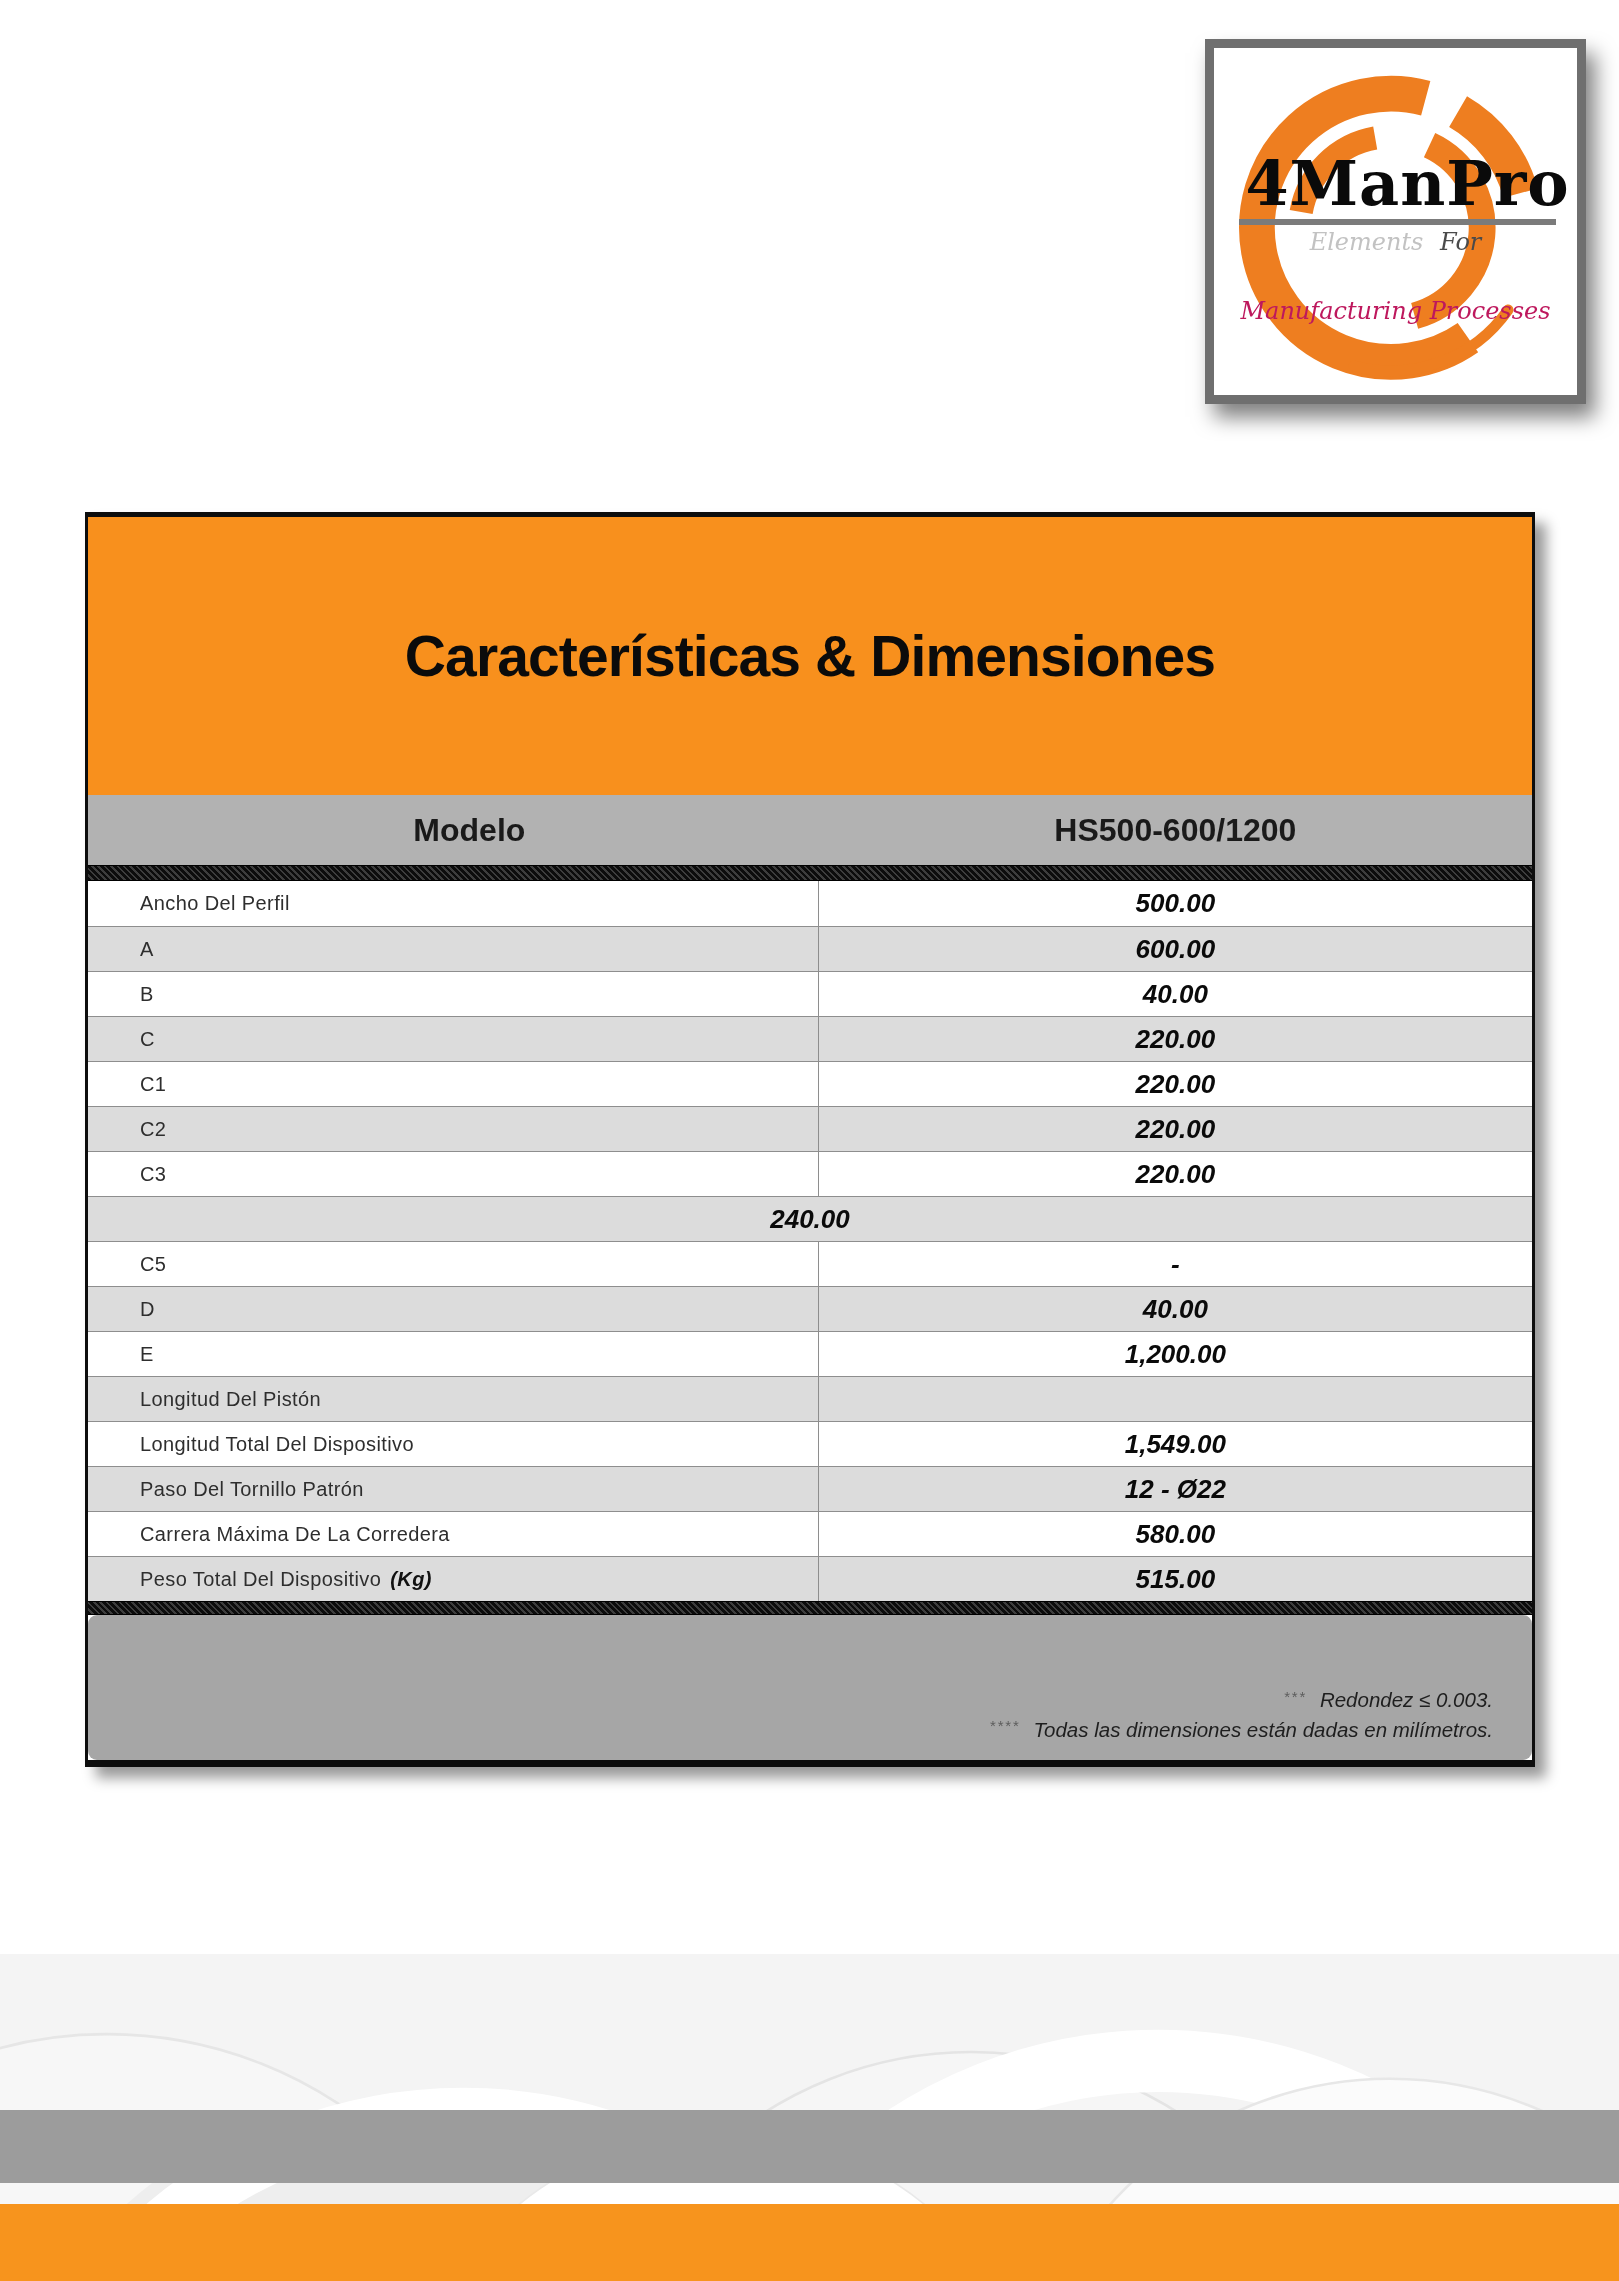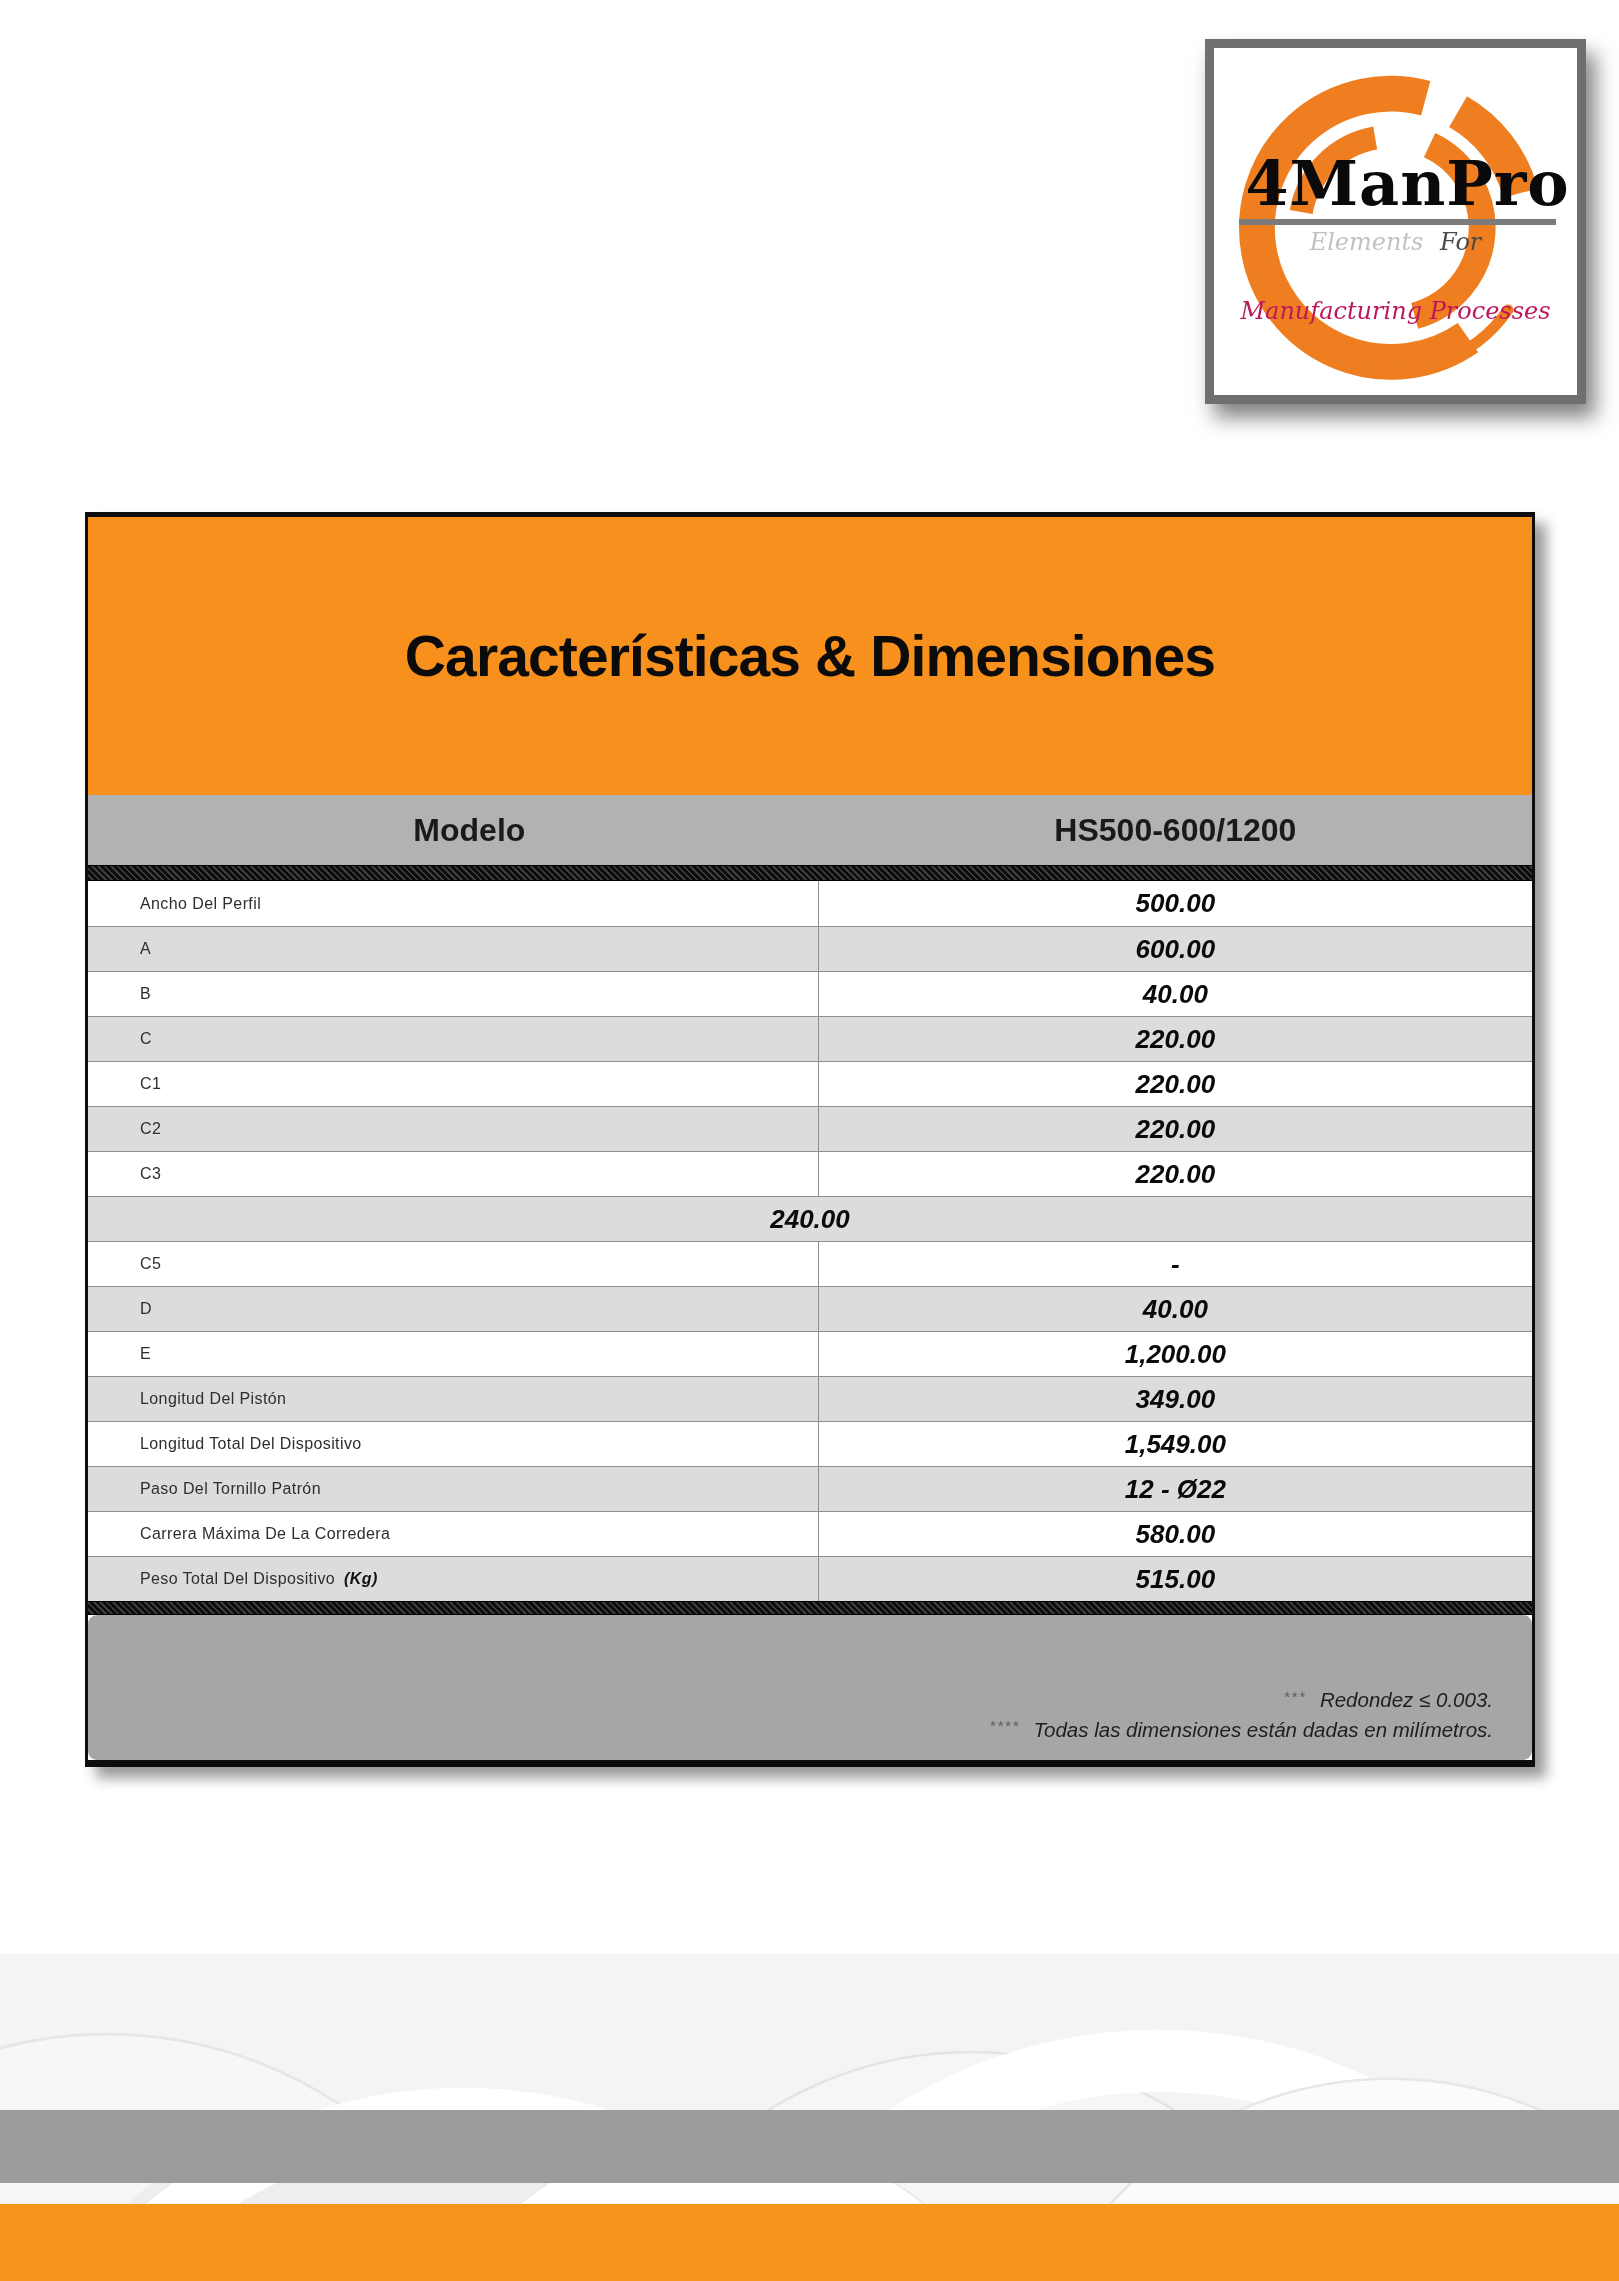--- a/index.html
+++ b/index.html
@@ -93,21 +93,21 @@
   .rows{background:#fff;}
   .row{
     height:45px;display:flex;align-items:stretch;background:#ffffff;
   }
   .row + .row{border-top:1.8px solid var(--c-line);}
   .row.alt{background:var(--c-gray-rowalt);}
   .row .cell{display:flex;align-items:center;}
   .row .label{
     width:50.6%;padding-left:52px;
     border-right:1.8px solid var(--c-line);
-    font-size:16px;color:#2e2e2e;font-weight:400;letter-spacing:0.4px;
+    font-size:20px;color:#2e2e2e;font-weight:400;letter-spacing:0.4px;
   }
   .row .label .label-suffix{font-weight:700;font-style:italic;color:#111;}
   .row .label .label-suffix:not(:empty){margin-left:9px;font-style:italic;}
   .row .value{
     flex:1;justify-content:center;
     font-size:26px;font-weight:700;font-style:italic;color:#0a0a0a;
   }
   .band-footer{
     height:145px;background:var(--c-gray-footer);
     display:flex;flex-direction:column;justify-content:flex-end;align-items:flex-end;
@@ -258,21 +258,20 @@
       <span class="label-suffix"></span>
     </div>
     <div class="cell value">1,200.00</div>
   </div>
 
   <div class="row alt">
     <div class="cell label">
       <span class="label-text">Longitud Del Pistón</span>
       <span class="label-suffix"></span>
     </div>
-    <div class="cell value">349.00</div>
   </div>
 
   <div class="row">
     <div class="cell label">
       <span class="label-text">Longitud Total Del Dispositivo</span>
       <span class="label-suffix"></span>
     </div>
     <div class="cell value">1,549.00</div>
   </div>
 

